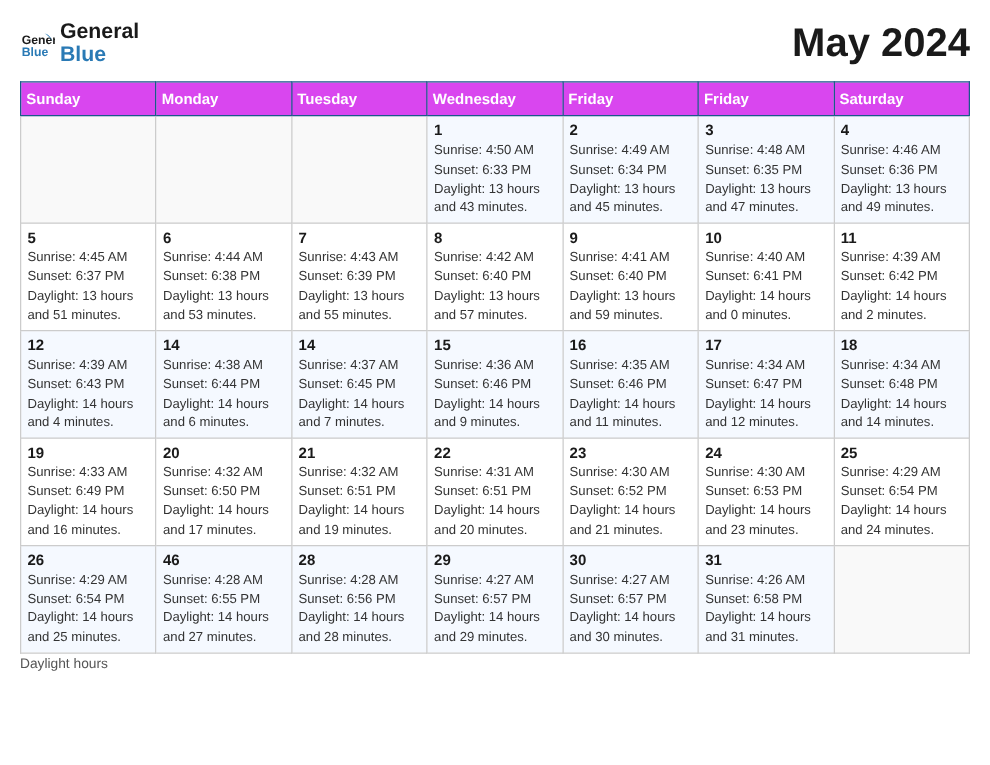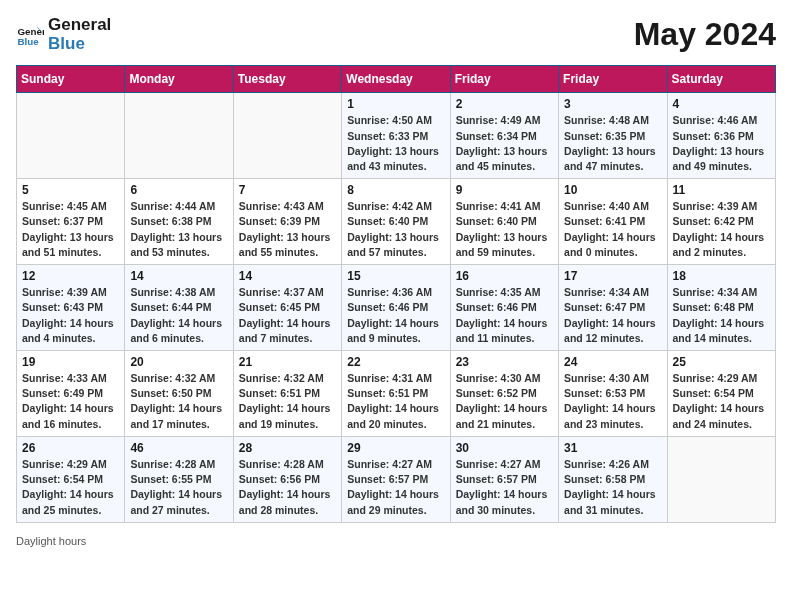--- a/index.html
+++ b/index.html
@@ -36,21 +36,21 @@
     .location {
       font-size: 15px;
       color: #444;
     }
     .calendar {
       width: 100%;
       border-collapse: collapse;
       font-size: 11px;
     }
     .calendar th {
-      background: #be185d;
+      background: #d946ef;
       color: #fff;
       padding: 6px 4px;
       text-align: left;
       font-size: 12px;
       font-weight: bold;
       border: 1px solid #1a5a8a;
     }
     .calendar td {
       border: 1px solid #ccc;
       padding: 4px 5px;
@@ -68,27 +68,26 @@
     .day-number {
       font-weight: bold;
       font-size: 12px;
       margin-bottom: 2px;
       color: #1a1a1a;
     }
     .day-info {
       color: #333;
       font-size: 10.5px;
       line-height: 1.45;
-      font-weight: bold;
     }
     .empty-cell {
       background: #f9f9f9 !important;
     }
     .footer {
-      margin-top: 12px;
+      margin-top: 2px;
       font-size: 11px;
       color: #555;
     }
   </style>
 </head>
 <body>
 
 <div class="header">
   <div class="logo">
     <svg class="logo-icon" viewBox="0 0 40 40" xmlns="http://www.w3.org/2000/svg">

